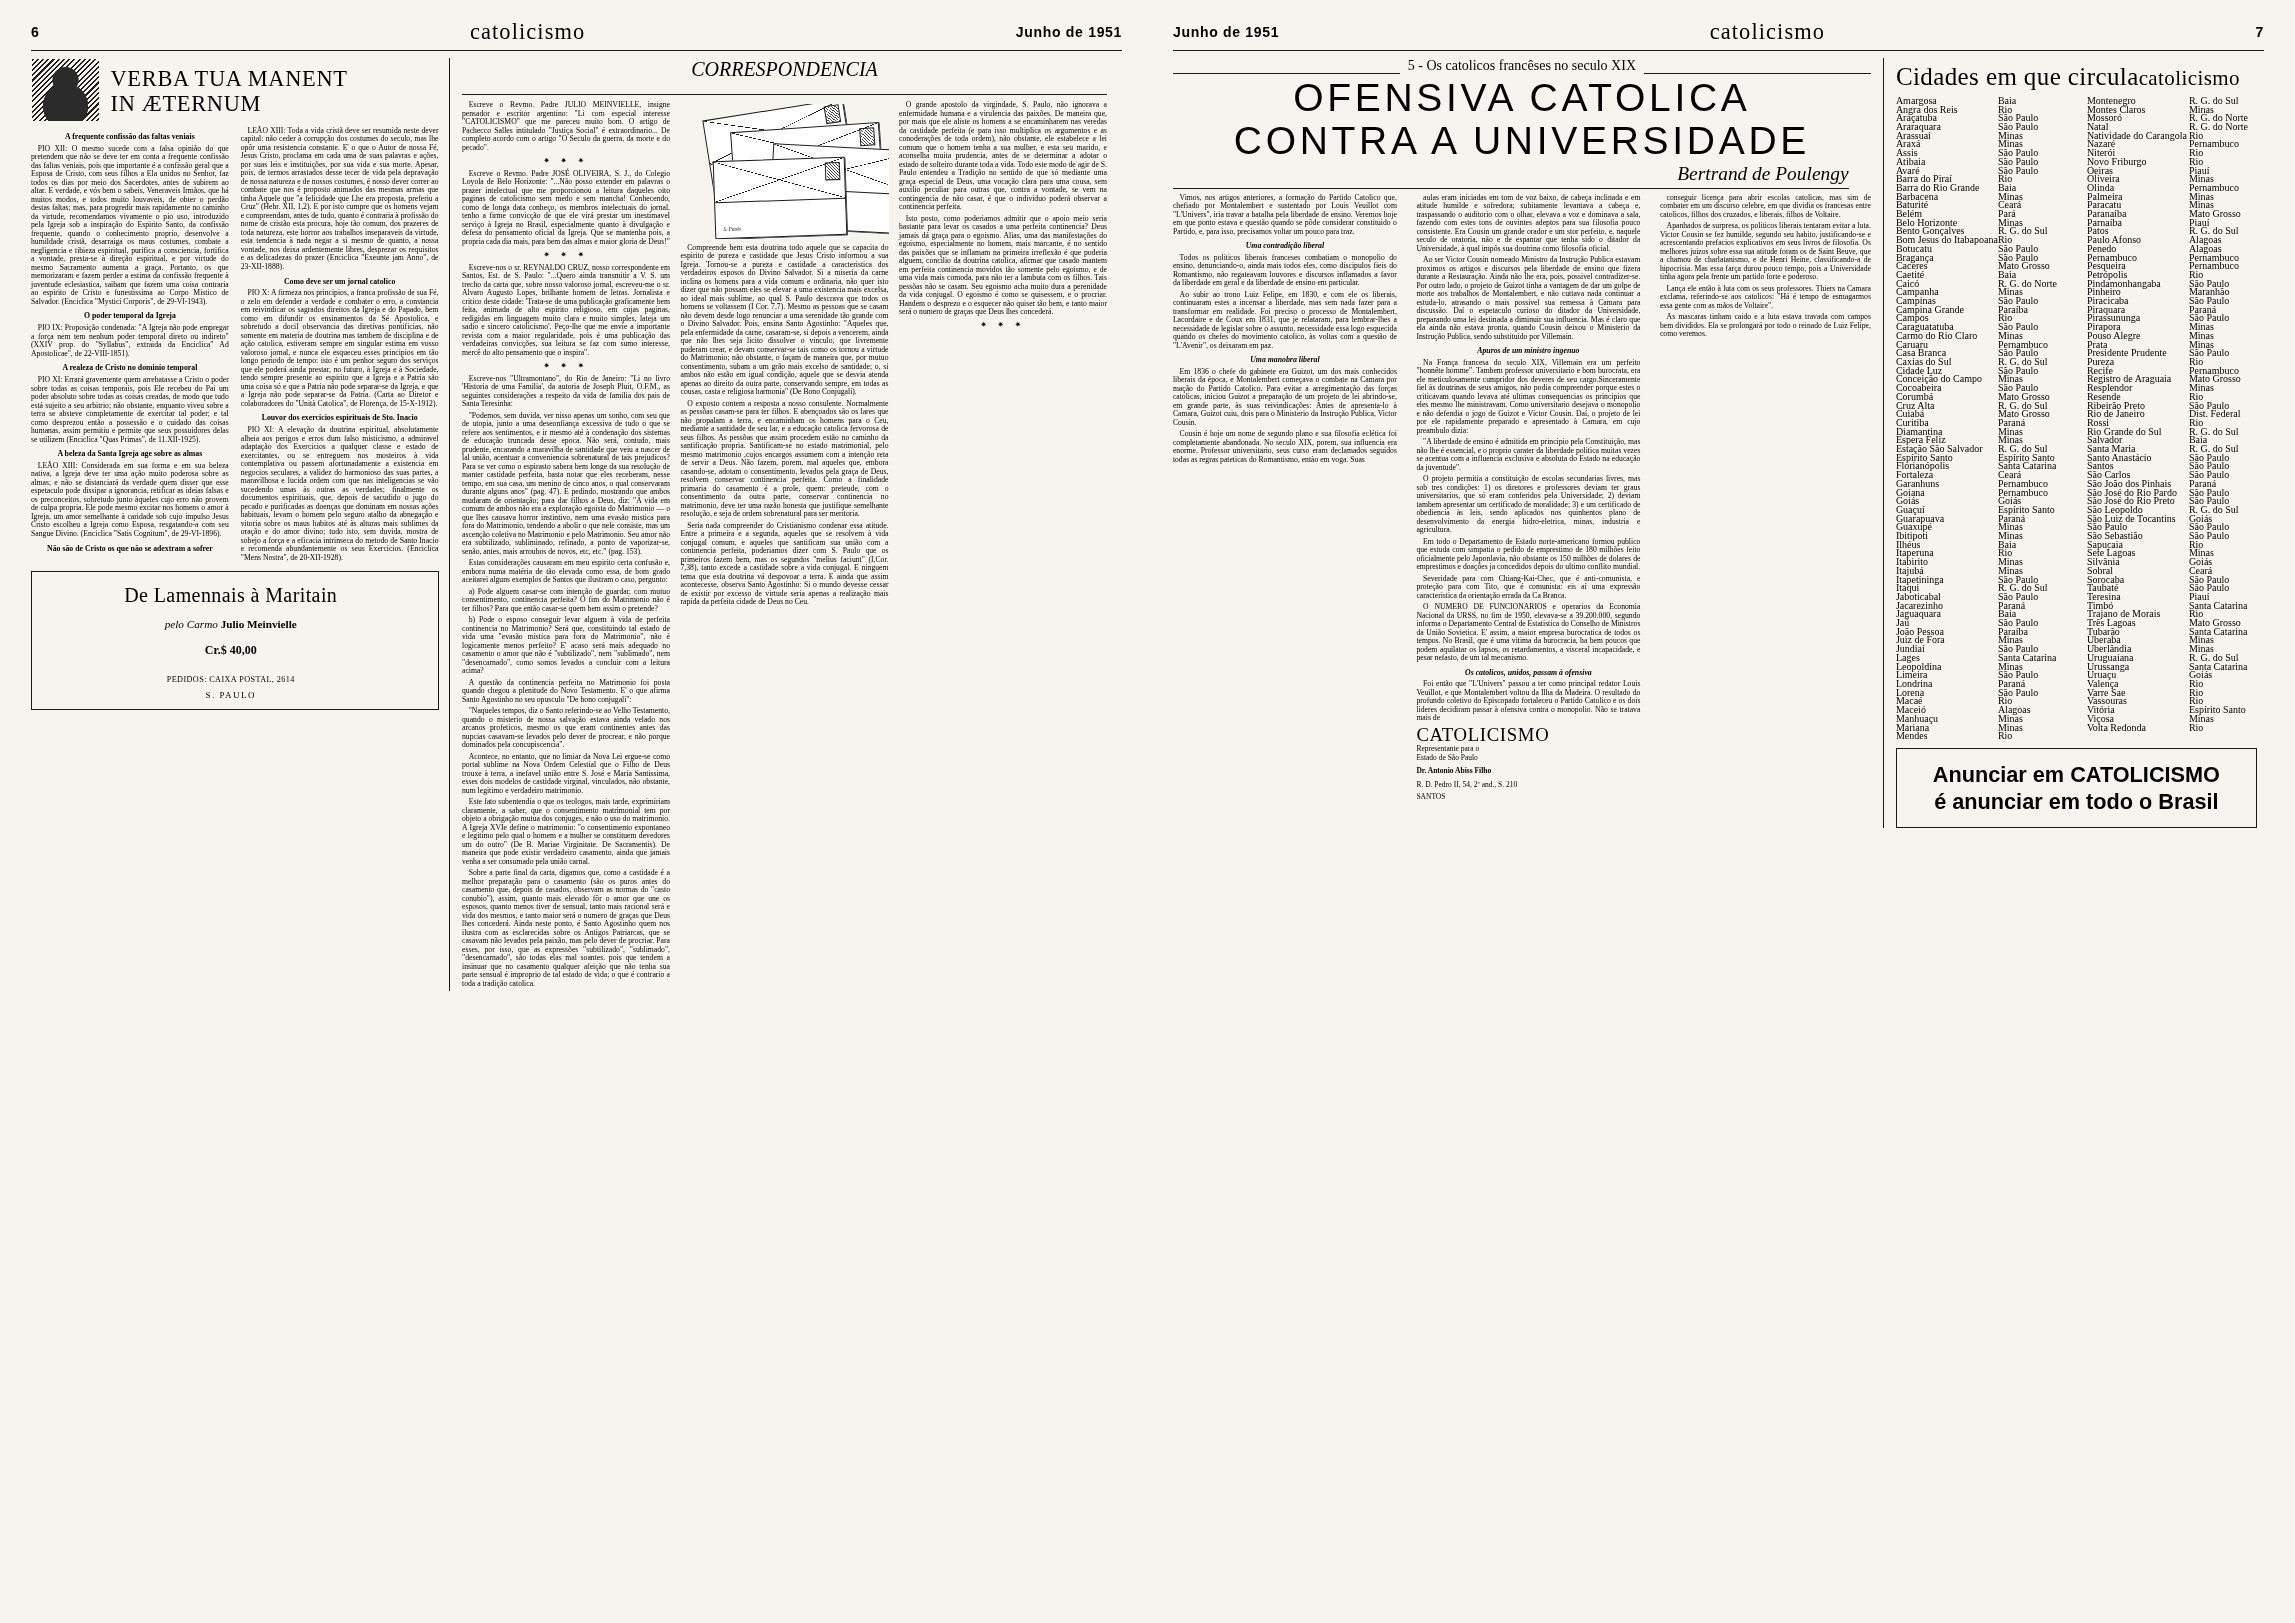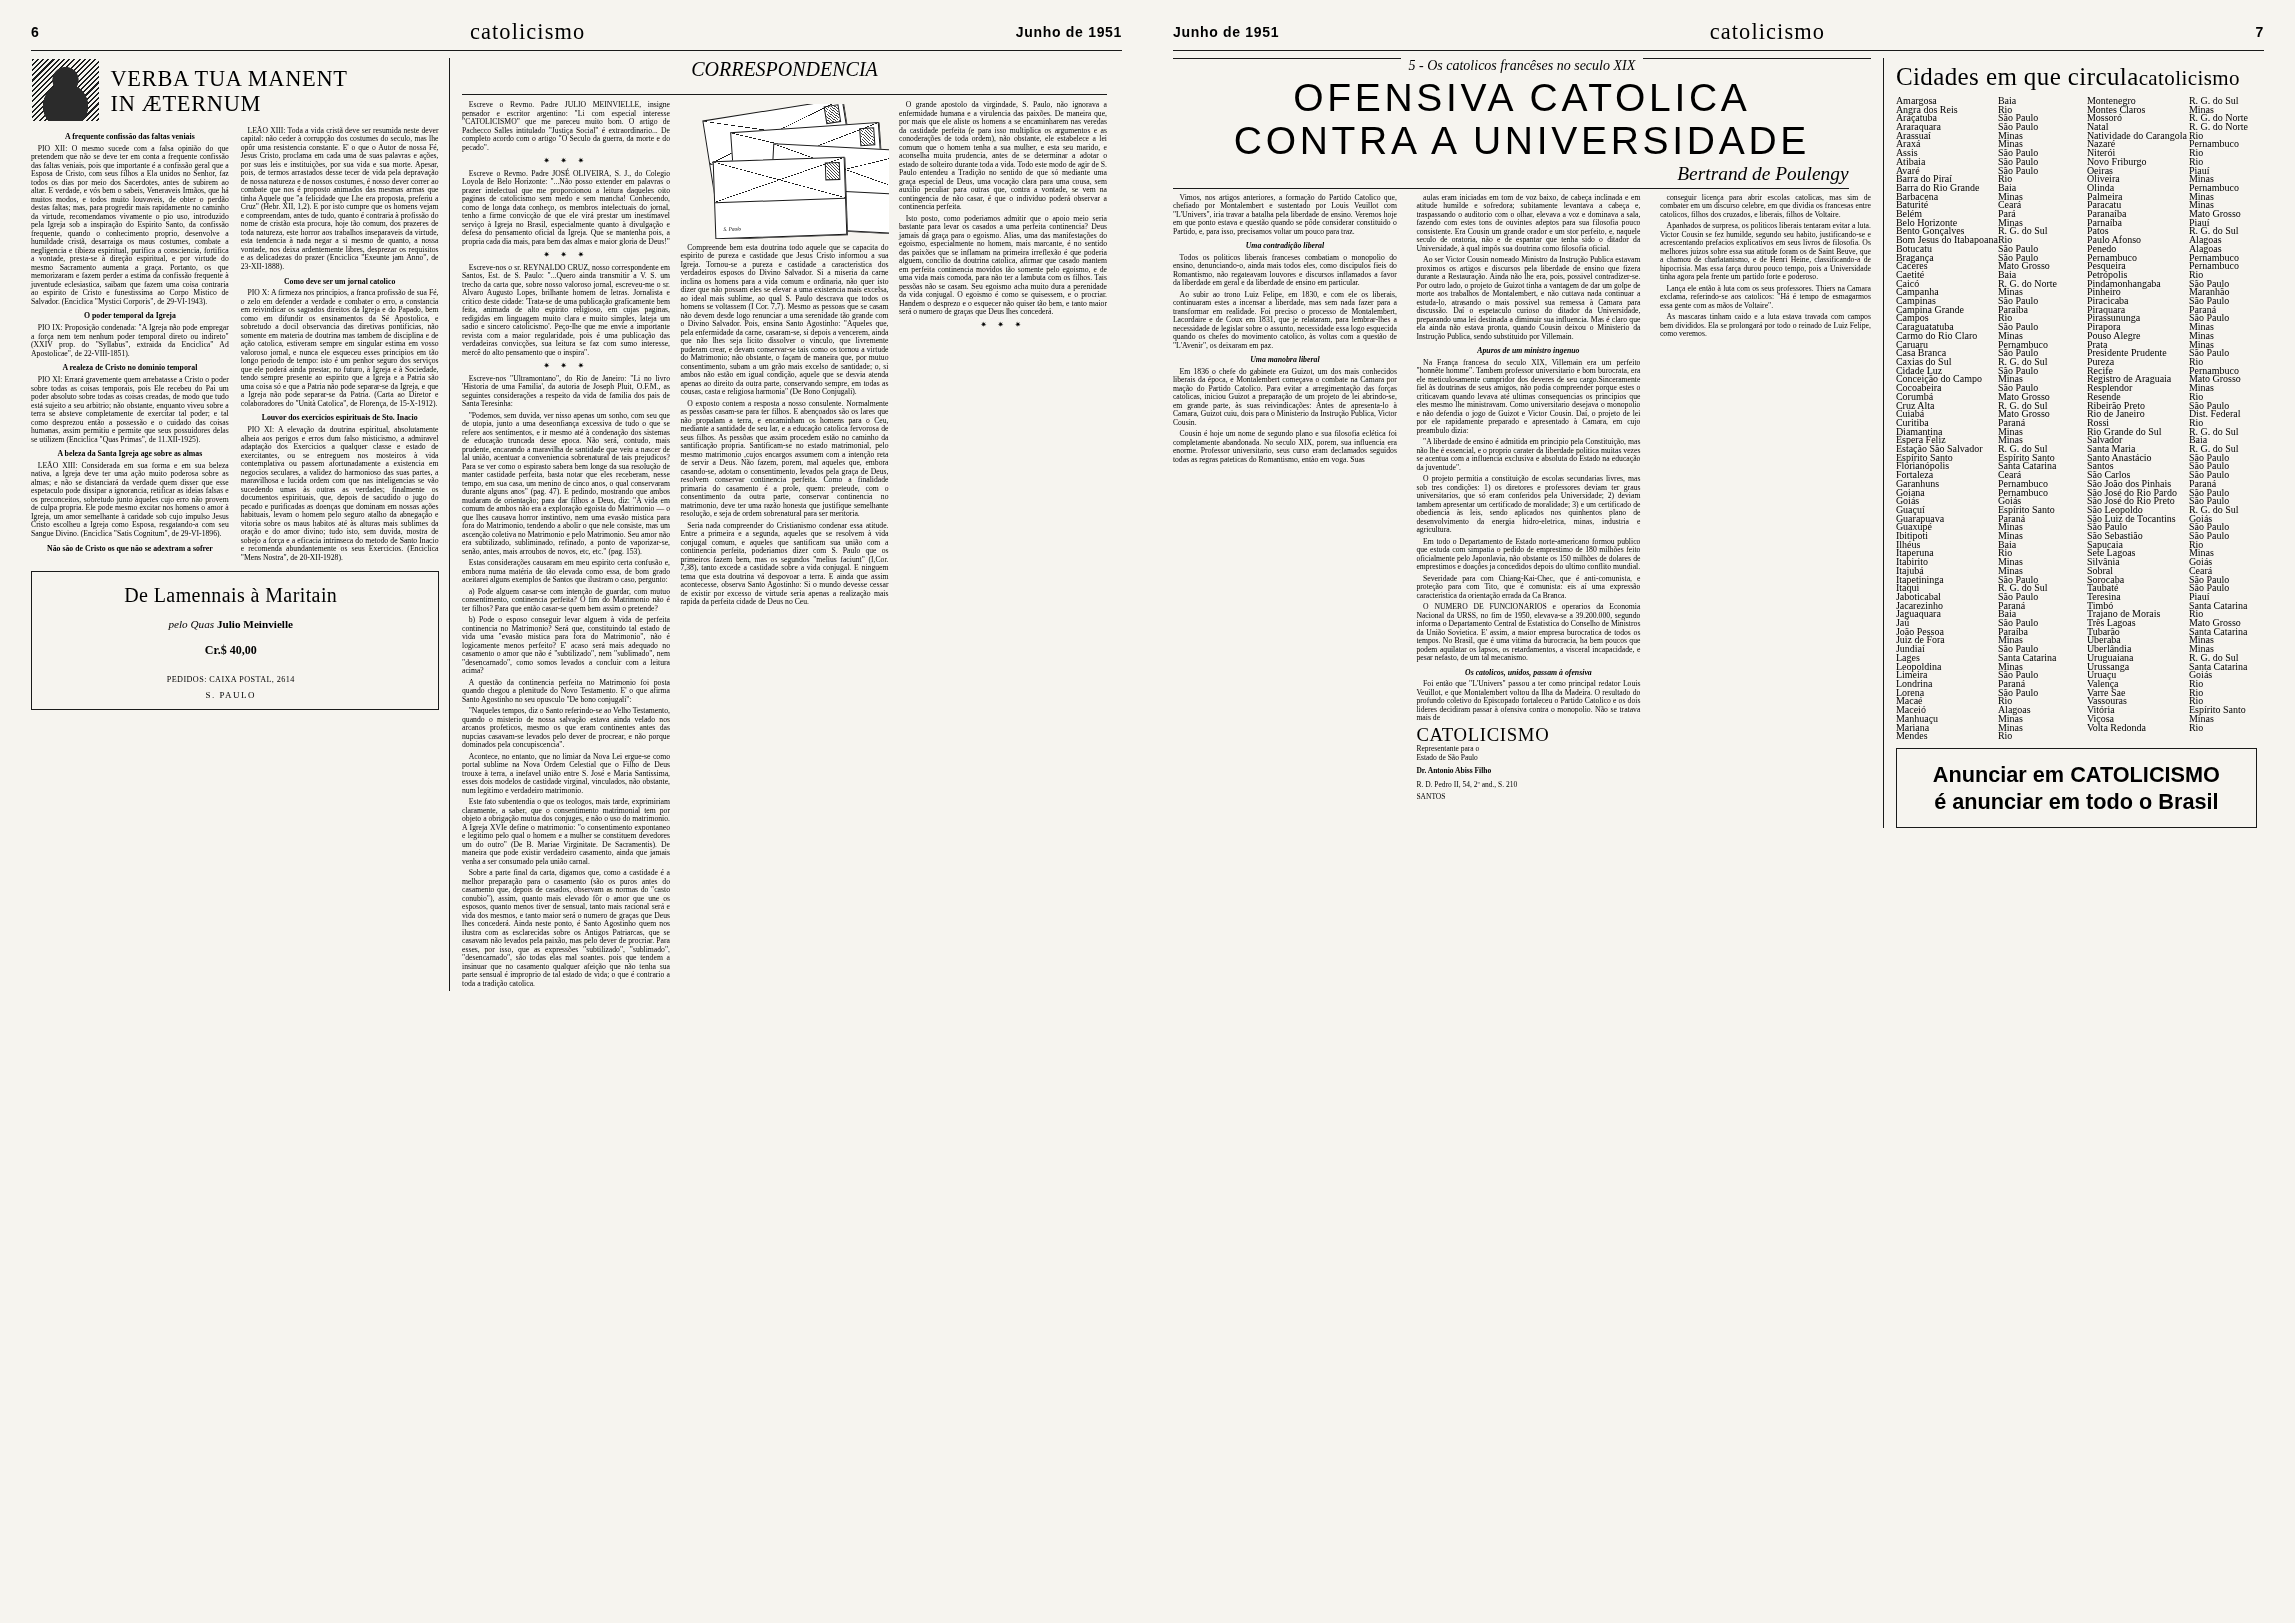--- a/index.html
+++ b/index.html
@@ -104,21 +104,21 @@
     text-align:center; width: 100%;
   }
   .adbox .t1 { font-size: 20px; letter-spacing:0.4px; margin-bottom: 10.5px; }
   .adbox .t2 { font-size: 11.2px; font-style: italic; margin-bottom: 13.5px; }
   .adbox .t2 b { font-style: normal; }
   .adbox .t3 { font-size: 12px; font-weight:bold; margin-bottom: 16.4px; }
   .adbox .t4 { font-size: 8.2px; letter-spacing:0.4px; margin-bottom: 6px; }
   .adbox .t5 { font-size: 9px; letter-spacing:1.5px; }
 
   
-  .serie-rule { display:flex; align-items:flex-start; gap:7.5px; margin-bottom:1.5px;font-style:italic; }
+  .serie-rule { display:flex; align-items:flex-end; gap:7.5px; margin-bottom:1.5px; }
   .serie-rule .ln { flex:1; border-bottom:1.1px solid #1a1a1a; }
   .serie-rule .tx { font-size: 14px; white-space:nowrap; }
   .rp-title {
     text-align:center;
     font-family: "Liberation Sans", sans-serif;
     font-weight: normal;
     letter-spacing: 3.7px;
     font-size: 39px; line-height: 43px;
   }
   .rp-author {
@@ -194,21 +194,21 @@
           <p>LEÃO XIII: Toda a vida cristã deve ser resumida neste dever capital: não ceder à corrupção dos costumes do seculo, mas lhe opôr uma resistencia constante. E' o que o Autor de nossa Fé, Jesus Cristo, proclama em cada uma de suas palavras e ações, por suas leis e instituições, por sua vida e sua morte. Apesar, pois, de termos arrastados desse tecer de vida pela depravação de nossa natureza e de nossos costumes, é nosso dever correr ao combate que nos é proposto animados das mesmas armas que tinha Aquele que "a felicidade que Lhe era proposta, preferiu a Cruz" (Hebr. XII, 1,2). E por isto cumpre que os homens vejam e compreendam, antes de tudo, quanto é contraria à profissão do nome de cristão esta procura, hoje tão comum, dos prazeres de toda natureza, este horror aos trabalhos inseparaveis da virtude, esta tendencia à nada negar a si mesmo de quanto, a nossa vontade, nos deixa ardentemente libres, desprezar os requisitos e as delicadezas do prazer (Enciclica "Exeunte jam Anno", de 23-XII-1888).</p>
           <div class="subhead">Como deve ser um jornal catolico</div>
           <p>PIO X: A firmeza nos principios, a franca profissão de sua Fé, o zelo em defender a verdade e combater o erro, a constancia em reivindicar os sagrados direitos da Igreja e do Papado, bem como em difundir os ensinamentos da Sé Apostolica, e sobretudo a docil observancia das diretivas pontificias, não somente em materia de doutrina mas tambem de disciplina e de ação catolica, estiveram sempre em singular estima em vosso valoroso jornal, e nunca ele esqueceu esses principios em tão longo periodo de tempo: isto é um penhor seguro dos serviços que ele poderá ainda prestar, no futuro, à Igreja e à Sociedade, tendo sempre presente ao espirito que a Igreja e a Patria são uma coisa só e que a Patria não pode separar-se da Igreja, e que a Igreja não pode separar-se da Patria. (Carta ao Diretor e colaboradores do "Unità Catolica", de Florença, de 15-X-1912).</p>
           <div class="subhead">Louvor dos exercicios espirituais de Sto. Inacio</div>
           <p>PIO XI: A elevação da doutrina espiritual, absolutamente alheia aos perigos e erros dum falso misticismo, a admiravel adaptação dos Exercicios a qualquer classe e estado de exercitantes, ou se entreguem nos mosteiros à vida contemplativa ou passem afortunadamente a existencia em negocios seculares, a validez do harmonioso das suas partes, a maravilhosa e lucida ordem com que nas inteligencias se vão sucedendo umas às outras as verdades; finalmente os documentos espirituais, que, depois de sacudido o jugo do pecado e purificadas as doenças que dominam em nossas ações habituais, levam o homem pelo seguro atalho da abnegação e vitoria sobre os maus habitos até às alturas mais sublimes da oração e do amor divino; tudo isto, sem duvida, mostra de sobejo a força e a eficacia intrinseca do metodo de Santo Inacio e recomenda abundantemente os seus Exercicios. (Enciclica "Mens Nostra", de 20-XII-1928).</p>
         </div>
 
         <div class="adbox">
           <div class="t1">De Lamennais à Maritain</div>
           <div class="t2">
-            <span>pelo Quas</span>
+            <span>pelo Carmo</span>
             <b>Julio Meinvielle</b>
           </div>
           <div class="t3">Cr.$ 40,00</div>
           <div class="t4">PEDIDOS: CAIXA POSTAL, 2614</div>
           <div class="t5">S. PAULO</div>
         </div>
       </div>
 
       <div class="lp-right-block">
         <div class="corr-banner">CORRESPONDENCIA</div>

